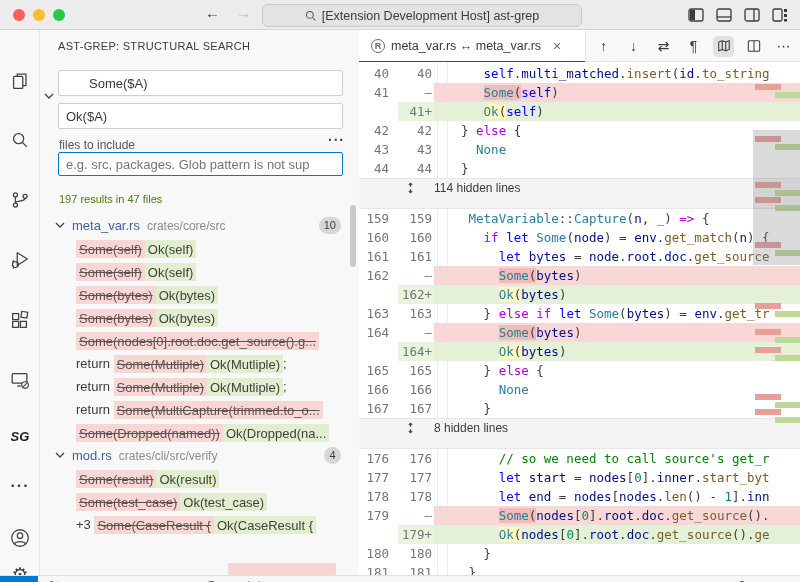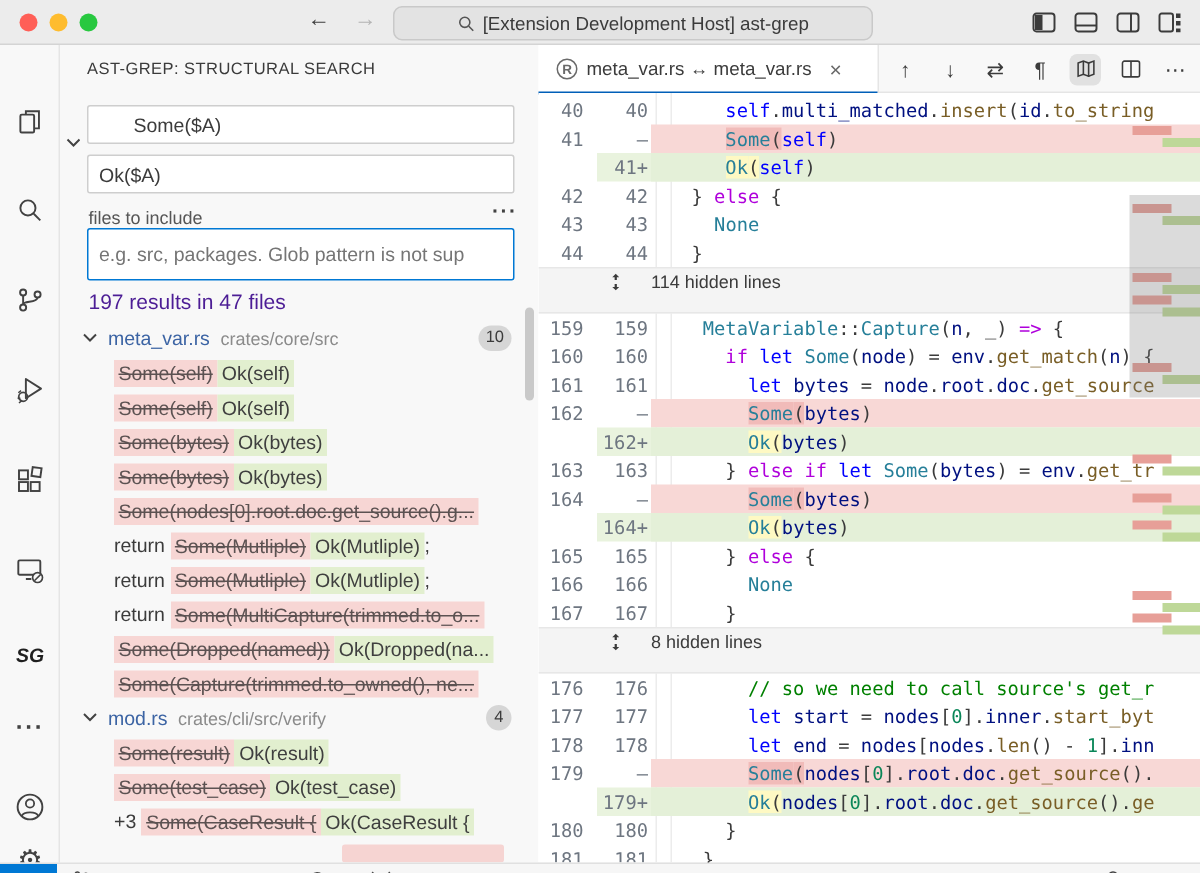--- a/index.html
+++ b/index.html
@@ -21,21 +21,21 @@
   .dots3{font-size:16px;font-weight:bold;letter-spacing:1px;color:#424242;}
   .gearglyph{font-size:19px;line-height:1;color:#424242;}
   
   .sidebar{left:40px;top:30px;width:319px;height:545px;background:#f8f8f8;overflow:hidden;}
   .sb-title{left:18px;top:10px;font-size:11px;color:#3b3b3b;letter-spacing:.3px;}
   .sb-input{position:absolute;left:18px;width:285px;height:26px;box-sizing:border-box;border:1px solid #cecece;border-radius:2px;
             background:#fff;font-size:13px;font-family:"Liberation Sans",sans-serif;color:#3b3b3b;padding:0 7px;outline:none;}
   .sb-input.focus{border-color:#0078d4;}
   .sb-label{left:19px;top:108px;font-size:12px;color:#565656;}
   .sb-dots{right:14px;top:102px;font-size:14px;font-weight:bold;color:#424242;letter-spacing:1px;}
-  .sb-summary{left:19px;top:163px;font-size:14px;color:#4c1d95;}
+  .sb-summary{left:19px;top:163px;font-size:11px;color:#4d7c0f;}
   .tree{left:0;top:184px;width:319px;}
   .trow{height:23px;line-height:23px;white-space:nowrap;overflow:hidden;font-size:13px;position:relative;}
   .trow .chev{display:inline-block;width:16px;vertical-align:middle;margin-left:14px;}
   .fname{color:#3c64a4;margin-left:2px;}
   .fpath{color:#8b8b8b;font-size:12px;margin-left:7px;}
   .badge{position:absolute;right:18px;top:3px;height:17px;min-width:17px;padding:0 5px;box-sizing:border-box;border-radius:9px;
          background:#d6d6d6;color:#3b3b3b;font-size:11px;line-height:17px;text-align:center;}
   .mrow{padding-left:36px;}
   .mdel{background:#f7d6d4;color:#5c5252;text-decoration:line-through;padding:1.5px 3px;}
   .madd{background:#e2efcf;color:#3f3f3f;padding:1.5px 3px;}
@@ -184,36 +184,35 @@
 
 <div class="abs sidebar">
   <div class="abs sb-title">AST-GREP: STRUCTURAL SEARCH</div>
   <input class="sb-input" style="top: 40px; padding-left: 30px;" value="Some($A)">
   <span class="abs" style="left:3px;top:58px"><svg width="12" height="12" viewBox="0 0 12 12">
         <path d="M2 4l4 4 4-4" fill="none" stroke="#424242" stroke-width="1.3"></path>
       </svg></span>
   <input class="sb-input" style="top: 73px;" value="Ok($A)">
   <div class="abs sb-label">files to include</div>
   <div class="abs sb-dots">···</div>
-  <input class="sb-input focus" style="top: 122px; height: 35px;" placeholder="e.g. src, packages. Glob pattern is not sup">
+  <input class="sb-input focus" style="top: 122px; height: 24px;" placeholder="e.g. src, packages. Glob pattern is not sup">
   <div class="abs sb-summary">197 results in 47 files</div>
   <div class="abs tree" id="tree">
       <div class="trow"><span class="chev"><svg width="12" height="12" viewBox="0 0 12 12">
             <path d="M2 4l4 4 4-4" fill="none" stroke="#424242" stroke-width="1.3"></path>
           </svg></span><span class="fname">meta_var.rs</span><span class="fpath">crates/core/src</span><span class="badge">10</span></div>
       <div class="trow mrow"><span class="mdel">Some(self)</span><span class="madd">Ok(self)</span></div>
       <div class="trow mrow"><span class="mdel">Some(self)</span><span class="madd">Ok(self)</span></div>
       <div class="trow mrow"><span class="mdel">Some(bytes)</span><span class="madd">Ok(bytes)</span></div>
       <div class="trow mrow"><span class="mdel">Some(bytes)</span><span class="madd">Ok(bytes)</span></div>
       <div class="trow mrow"><span class="mdel">Some(nodes[0].root.doc.get_source().g...</span></div>
       <div class="trow mrow"><span class="mpre">return </span><span class="mdel">Some(Mutliple)</span><span class="madd">Ok(Mutliple)</span><span class="mpre">;</span></div>
       <div class="trow mrow"><span class="mpre">return </span><span class="mdel">Some(Mutliple)</span><span class="madd">Ok(Mutliple)</span><span class="mpre">;</span></div>
       <div class="trow mrow"><span class="mpre">return </span><span class="mdel">Some(MultiCapture(trimmed.to_o...</span></div>
       <div class="trow mrow"><span class="mdel">Some(Dropped(named))</span><span class="madd">Ok(Dropped(na...</span></div>
-      <div class="trow mrow"><span class="mdel">Some(Capture(trimmed.to_owned(), ne...</span></div>
       <div class="trow"><span class="chev"><svg width="12" height="12" viewBox="0 0 12 12">
             <path d="M2 4l4 4 4-4" fill="none" stroke="#424242" stroke-width="1.3"></path>
           </svg></span><span class="fname">mod.rs</span><span class="fpath">crates/cli/src/verify</span><span class="badge">4</span></div>
       <div class="trow mrow"><span class="mdel">Some(result)</span><span class="madd">Ok(result)</span></div>
       <div class="trow mrow"><span class="mdel">Some(test_case)</span><span class="madd">Ok(test_case)</span></div>
       <div class="trow mrow"><span class="mpre">+3 </span><span class="mdel">Some(CaseResult {</span><span class="madd">Ok(CaseResult {</span></div>
     </div>
   <div class="abs stub"></div>
   <div class="abs sb-scroll"></div>
 </div>

